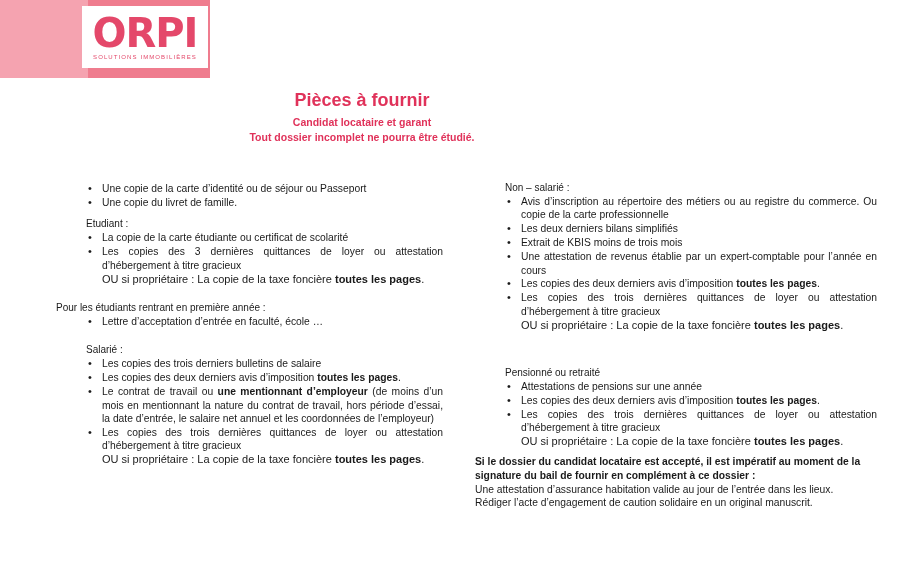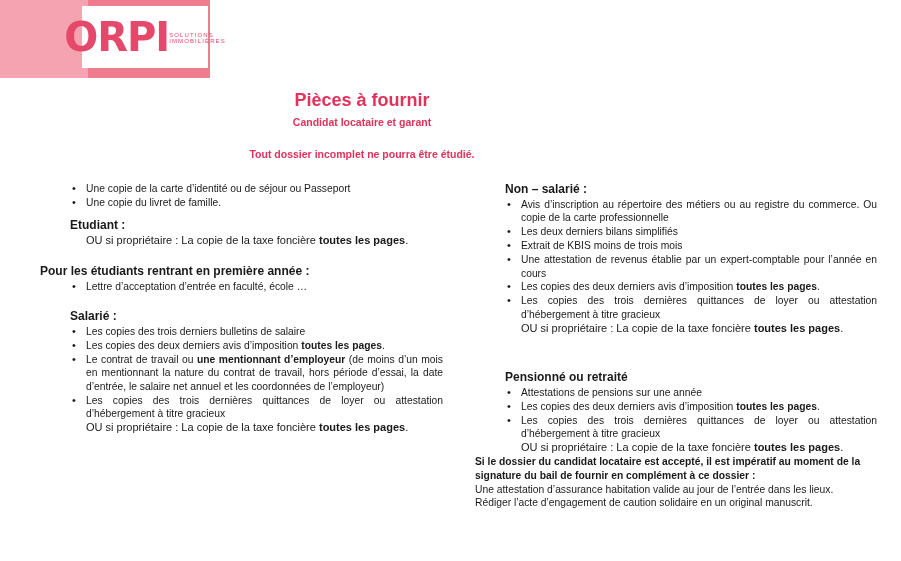--- a/index.html
+++ b/index.html
@@ -33,21 +33,21 @@
     background: #f5a3b0;
   }
   .logo-box {
     position: absolute;
     left: 82px;
     top: 6px;
     width: 126px;
     height: 62px;
     background: #ffffff;
     display: flex;
-    flex-direction: row;
+    flex-direction: column;
     align-items: center;
     justify-content: center;
   }
   .logo-text {
     font-family: "DejaVu Sans", sans-serif;
     font-weight: bold;
     font-size: 40px;
     line-height: 38px;
     letter-spacing: -1px;
     color: #e4486a;
@@ -70,54 +70,54 @@
   .title-main {
     color: #e0325a;
     font-weight: bold;
     font-size: 18px;
     margin-bottom: 5px;
   }
   .title-sub {
     color: #e0325a;
     font-weight: bold;
     font-size: 10.5px;
-    margin-bottom: 20px;
+    margin-bottom: 3px;
   }
   .title-warn {
     color: #e0325a;
     font-weight: bold;
     font-size: 10.5px;
   }
   
   .columns {
     position: absolute;
     top: 182px;
     left: 0;
     width: 901px;
     display: flex;
   }
   .col {
     box-sizing: border-box;
   }
   .col-left {
     width: 455px;
-    padding-left: 40px;
+    padding-left: 56px;
     padding-right: 12px;
   }
   .col-right {
     width: 446px;
     padding-left: 20px;
     padding-right: 24px;
   }
   .section {
     margin-bottom: 9px;
   }
   .sec-head {
-    font-size: 12px;
-    font-weight: bold;
+    font-size: 10px;
+    font-weight: normal;
     margin-left: 30px;
     margin-bottom: 2px;
   }
   .sec-head.nohang {
     margin-left: 0;
   }
   ul {
     margin: 0 0 0 0;
     padding-left: 46px;
     list-style: none;
@@ -178,20 +178,22 @@
     <div class="section">
       <ul>
         <li>Une copie de la carte d’identité ou de séjour ou Passeport</li>
         <li>Une copie du livret de famille.</li>
       </ul>
     </div>
 
     <div class="section">
       <div class="sec-head">Etudiant :</div>
       <ul>
+        <li>La copie de la carte étudiante ou certificat de scolarité</li>
+        <li>Les copies des 3 dernières quittances de loyer ou attestation d’hébergement à titre gracieux</li>
       </ul>
       <div class="sub-note" style="margin-left:46px;">
         <span>OU si propriétaire : La copie de la taxe foncière </span><b>toutes les pages</b><span>.</span>
       </div>
     </div>
 
     <div class="section" style="margin-top:16px;">
       <div class="sec-head nohang">Pour les étudiants rentrant en première année :</div>
       <ul>
         <li>Lettre d’acceptation d’entrée en faculté, école …</li>

